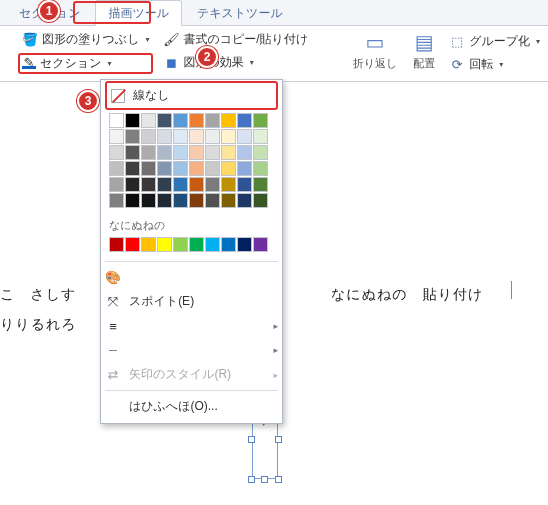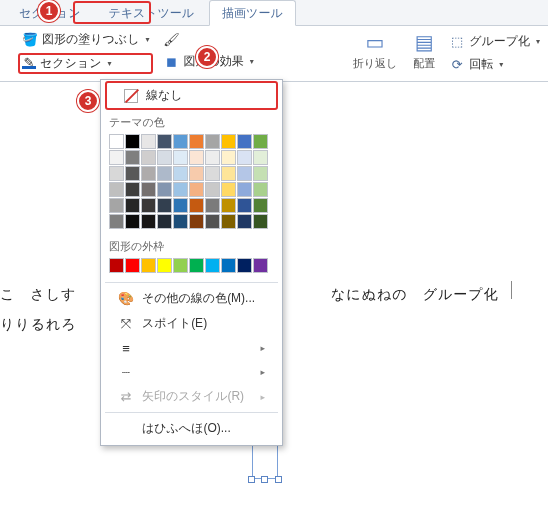--- a/index.html
+++ b/index.html
@@ -15,21 +15,21 @@
   .abc-box { width:44px; height:44px; border:1px solid #c8cfd8; display:flex; align-items:center; justify-content:center; color:#3b5998; font-size:12px; margin-left:24px; margin-top:2px; }
   .rib-col { display:flex; flex-direction:column; gap:4px; padding-top:2px; }
   .rib-item { display:flex; align-items:center; gap:4px; padding:1px 4px; cursor:pointer; white-space:nowrap; }
   .rib-icon { width:16px; height:16px; display:inline-flex; align-items:center; justify-content:center; font-size:13px; }
   .dd-arrow { font-size:8px; color:#555; margin-left:2px; }
 
   .outline-highlight { border:2px solid #e03030; border-radius:3px; padding:0 2px !important; }
 
   
   .dropdown { position:absolute; left:100px; top:79px; width:183px; background:#fff; border:1px solid #b0b8c4; box-shadow:2px 3px 6px rgba(0,0,0,.25); z-index:50; padding-bottom:4px; }
-  .dd-row { display:flex; align-items:center; gap:8px; padding:4px 17px; cursor:pointer; }
+  .dd-row { display:flex; align-items:center; gap:8px; padding:4px 4px; cursor:pointer; }
   .dd-row.disabled { color:#a8a8a8; cursor:default; }
   .dd-sep { height:1px; background:#d8dde4; margin:3px 4px; }
   .dd-header { font-size:11px; color:#666; padding:4px 8px 2px 8px; }
   .no-line-highlight { border:2px solid #e03030; border-radius:3px; margin:1px 4px; }
 
   .swatch-grid { display:grid; grid-template-columns:repeat(10,15px); gap:1px; padding:2px 8px 6px 8px; }
   .swatch { width:15px; height:15px; border:1px solid #c0c4cc; }
   .std-grid { display:grid; grid-template-columns:repeat(10,15px); gap:1px; padding:2px 8px 6px 8px; }
   .dd-ic { width:16px; height:16px; display:inline-flex; align-items:center; justify-content:center; font-size:13px; }
 
@@ -50,22 +50,22 @@
   
   .tab-highlight { position:absolute; left:73px; top:1px; width:78px; height:23px; border:2px solid #e03030; border-radius:3px; z-index:90; pointer-events:none; }
 
   .cursor-line { position:absolute; left:511px; top:281px; width:1px; height:18px; background:#888; }
 </style>
 </head>
 <body>
 
 <div class="tabstrip">
   <div class="tab">セクション</div>
+  <div class="tab active">描画ツール</div>
   <div class="tab">テキストツール</div>
-  <div class="tab active">描画ツール</div>
 </div>
 <div class="tab-highlight"></div>
 
 <div class="ribbon">
   <div style="width:8px"></div>
 
   <div class="rib-col">
     <div class="rib-item">
       <span class="rib-icon">🪣</span>
       <span>図形の塗りつぶし</span>
@@ -74,20 +74,21 @@
     <div class="rib-item outline-highlight">
       <span class="rib-icon" style="border-bottom:3px solid #1560c0;width:14px;height:11px;">✎</span>
       <span>セクション</span>
       <span class="dd-arrow">▾</span>
     </div>
   </div>
 
   <div class="rib-col">
     <div class="rib-item">
       <span class="rib-icon">🖌</span>
+      <span>書式のコピー/貼り付け</span>
     </div>
     <div class="rib-item">
       <span class="rib-icon" style="color:#3a74c4">◼</span>
       <span>図形の効果</span>
       <span class="dd-arrow">▾</span>
     </div>
   </div>
 
   <div class="rblock">
     <div class="rgroup">
@@ -114,21 +115,20 @@
 </div>
 
 <div class="dropdown">
   <div class="dd-row no-line-highlight">
     <span class="dd-ic" style="border:1px solid #aaa;position:relative;width:14px;height:14px;">
       <span style="position:absolute;left:-2px;top:5px;width:18px;height:2px;background:#d2322d;transform:rotate(-45deg)"></span>
     </span>
     <span>線なし</span>
   </div>
 
-  <div class="dd-header">テーマの色</div>
   <div class="swatch-grid" id="theme-grid">
       <div class="swatch" style="background: rgb(255, 255, 255);"></div>
       <div class="swatch" style="background: rgb(0, 0, 0);"></div>
       <div class="swatch" style="background: rgb(231, 230, 230);"></div>
       <div class="swatch" style="background: rgb(68, 84, 106);"></div>
       <div class="swatch" style="background: rgb(91, 155, 213);"></div>
       <div class="swatch" style="background: rgb(237, 125, 49);"></div>
       <div class="swatch" style="background: rgb(165, 165, 165);"></div>
       <div class="swatch" style="background: rgb(255, 192, 0);"></div>
       <div class="swatch" style="background: rgb(68, 114, 196);"></div>
@@ -178,38 +178,37 @@
       <div class="swatch" style="background: rgb(23, 22, 22);"></div>
       <div class="swatch" style="background: rgb(34, 42, 53);"></div>
       <div class="swatch" style="background: rgb(30, 78, 121);"></div>
       <div class="swatch" style="background: rgb(131, 60, 11);"></div>
       <div class="swatch" style="background: rgb(82, 82, 82);"></div>
       <div class="swatch" style="background: rgb(127, 96, 0);"></div>
       <div class="swatch" style="background: rgb(31, 56, 100);"></div>
       <div class="swatch" style="background: rgb(55, 86, 35);"></div>
     </div>
 
-  <div class="dd-header">図形の外枠</div>
+  <div class="dd-header">なにぬねの</div>
   <div class="std-grid" id="std-grid">
       <div class="swatch" style="background: rgb(192, 0, 0);"></div>
       <div class="swatch" style="background: rgb(255, 0, 0);"></div>
       <div class="swatch" style="background: rgb(255, 192, 0);"></div>
       <div class="swatch" style="background: rgb(255, 255, 0);"></div>
       <div class="swatch" style="background: rgb(146, 208, 80);"></div>
       <div class="swatch" style="background: rgb(0, 176, 80);"></div>
       <div class="swatch" style="background: rgb(0, 176, 240);"></div>
       <div class="swatch" style="background: rgb(0, 112, 192);"></div>
       <div class="swatch" style="background: rgb(0, 32, 96);"></div>
       <div class="swatch" style="background: rgb(112, 48, 160);"></div>
     </div>
 
   <div class="dd-sep"></div>
   <div class="dd-row">
     <span class="dd-ic">🎨</span>
-    <span>その他の線の色(M)...</span>
   </div>
   <div class="dd-row">
     <span class="dd-ic">⤧</span>
     <span>スポイト(E)</span>
   </div>
   <div class="dd-row">
     <span class="dd-ic">≡</span>
     <span style="margin-left:auto;font-size:9px;color:#777">▸</span>
   </div>
   <div class="dd-row">
@@ -222,21 +221,21 @@
     <span style="margin-left:auto;font-size:9px;color:#bbb">▸</span>
   </div>
   <div class="dd-sep"></div>
   <div class="dd-row">
     <span class="dd-ic"></span>
     <span>はひふへほ(O)...</span>
   </div>
 </div>
 
 <div class="doc-text" style="left:0;top:286px">こ　さしす</div>
-<div class="doc-text" style="left:331px;top:286px">なにぬねの　グループ化</div>
+<div class="doc-text" style="left:331px;top:286px">なにぬねの　貼り付け</div>
 <div class="doc-text" style="left:0;top:316px">りりるれろ</div>
 <div class="cursor-line"></div>
 
 <div class="shape-box"></div>
 <div class="vtext">す。</div>
 <div class="shandle" style="left:248px;top:397px"></div>
 <div class="shandle" style="left:261px;top:397px"></div>
 <div class="shandle" style="left:275px;top:397px"></div>
 <div class="shandle" style="left:248px;top:436px"></div>
 <div class="shandle" style="left:275px;top:436px"></div>

